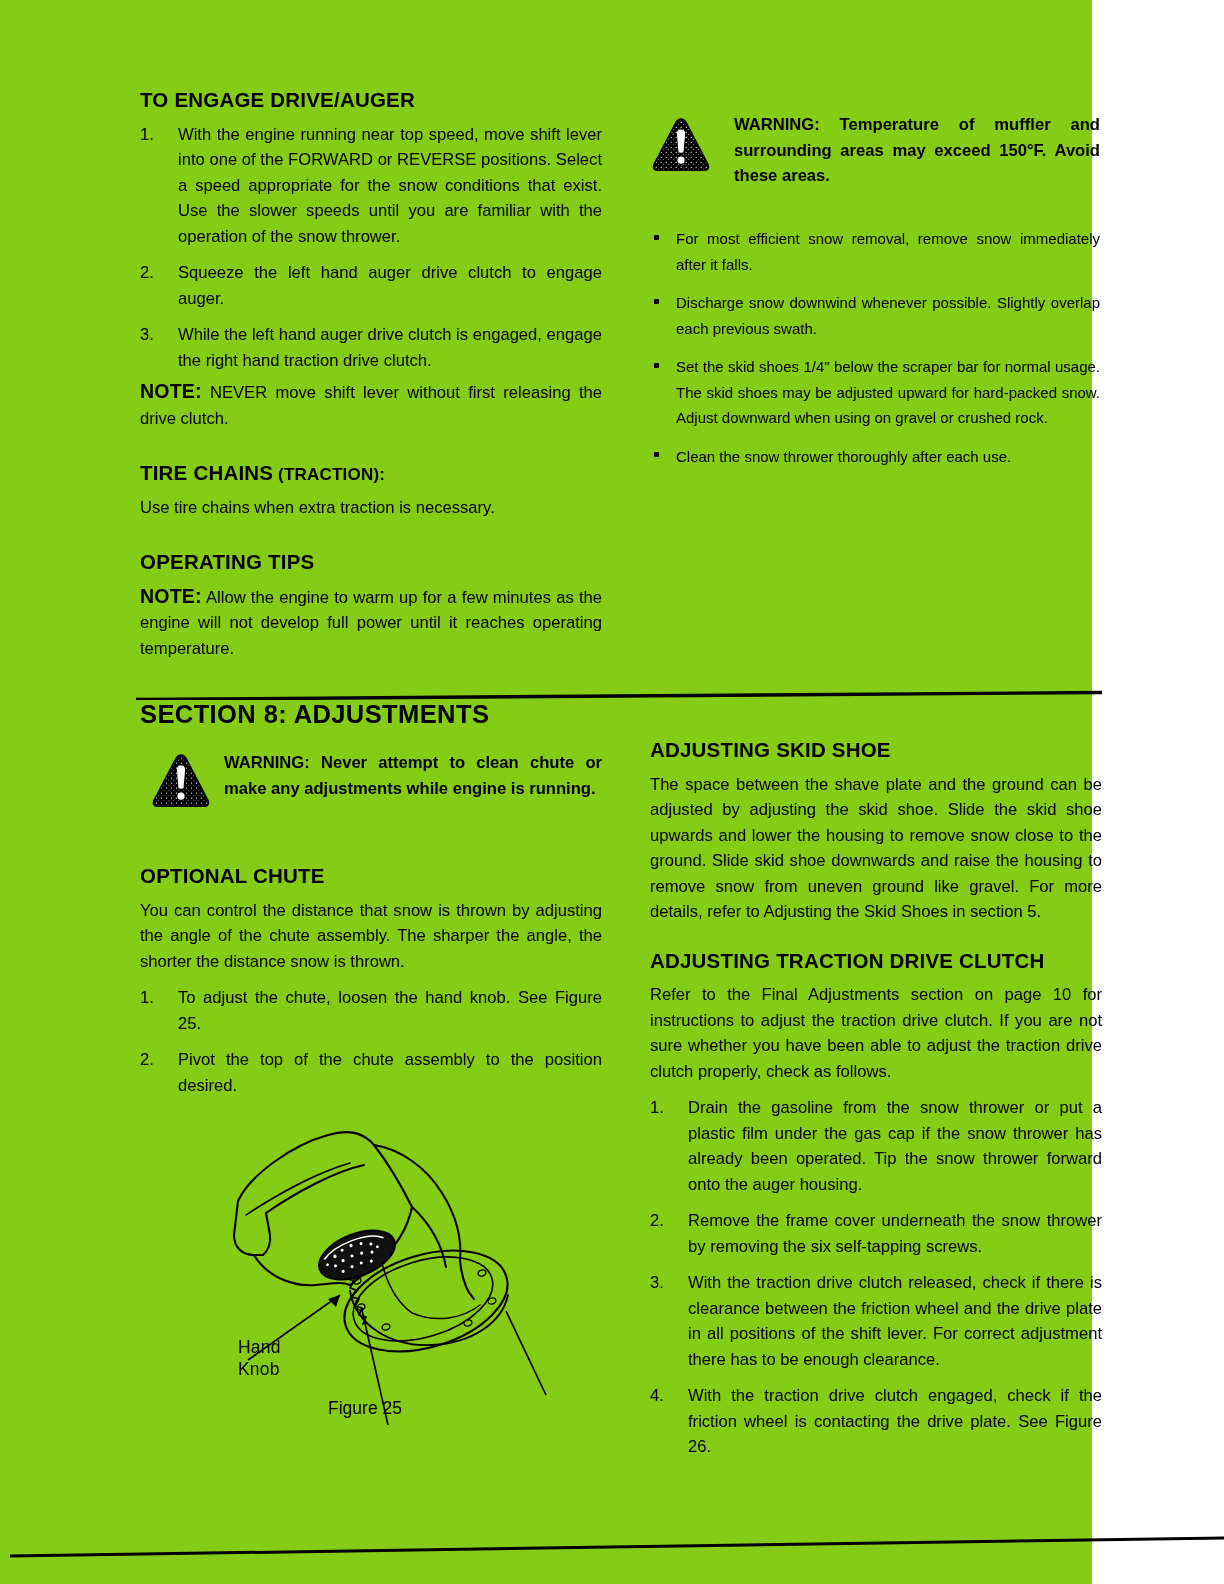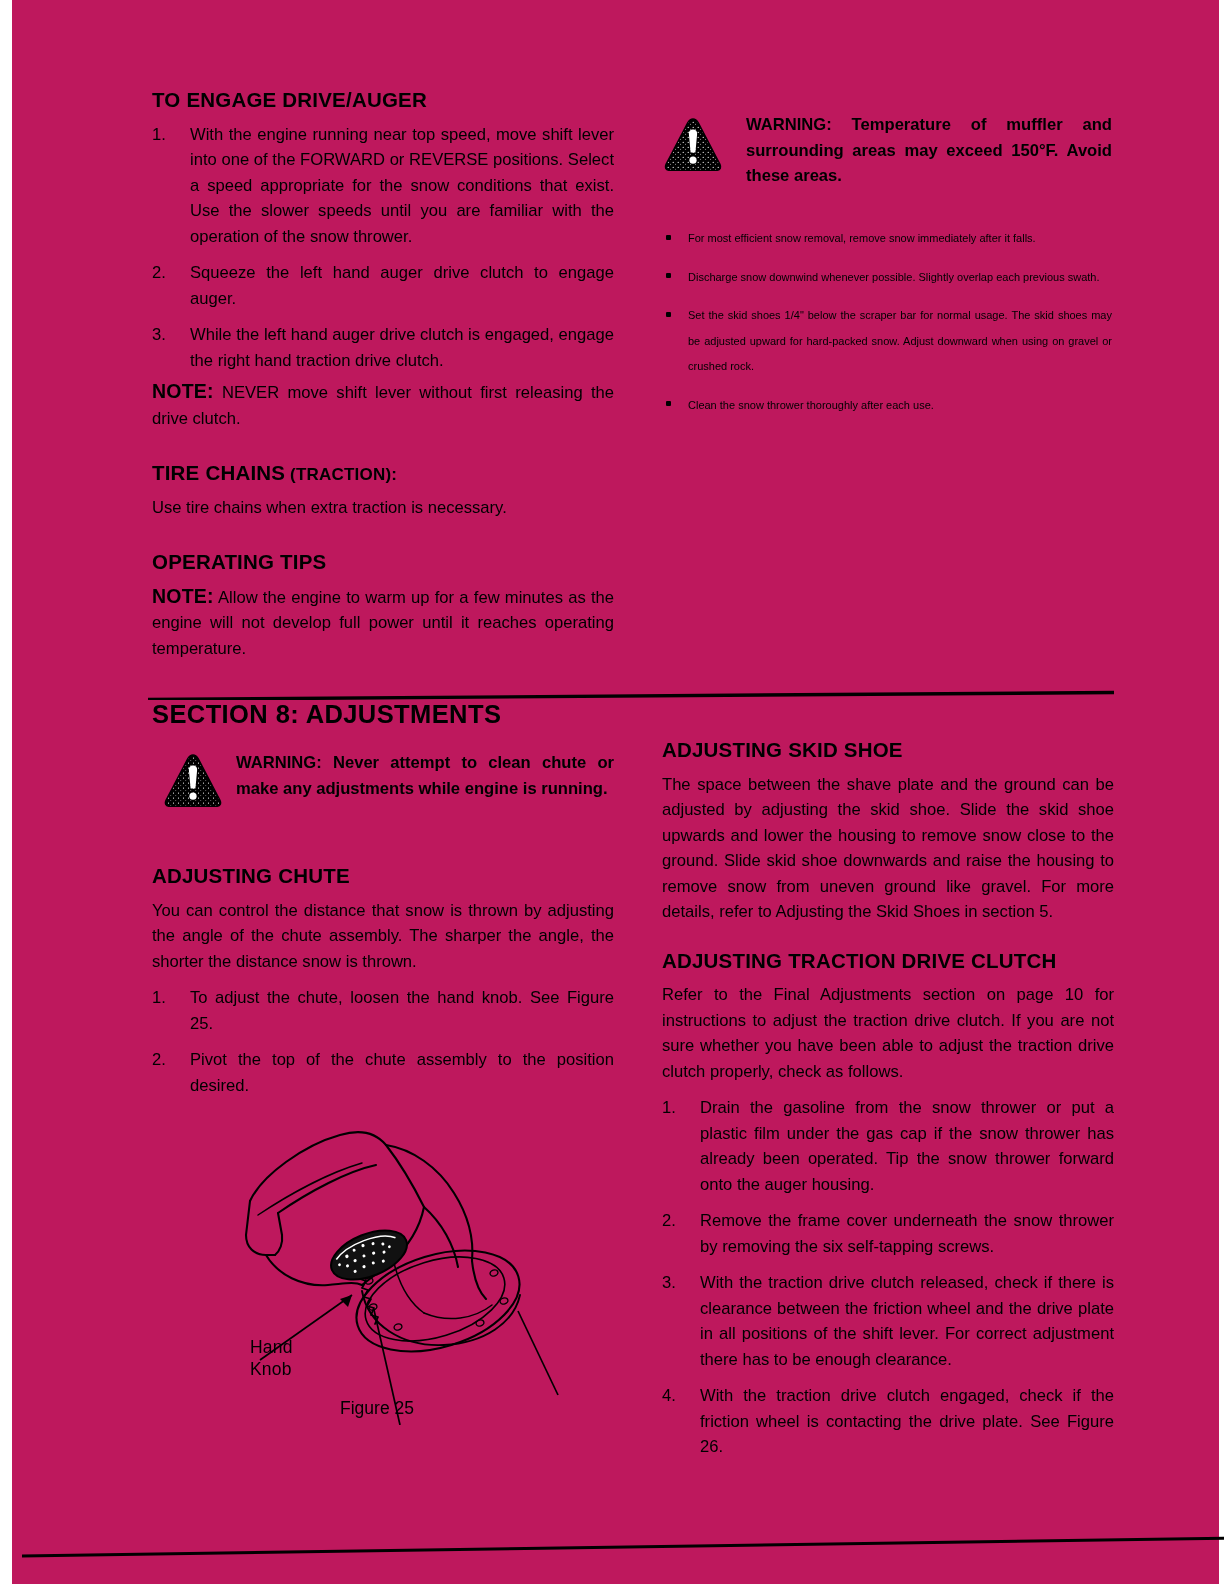--- a/index.html
+++ b/index.html
@@ -11,24 +11,24 @@
     width: 1224px;
     height: 1584px;
     position: relative;
     font-family: "Liberation Sans", sans-serif;
     color: #000000;
     overflow: hidden;
   }
 
   .page {
     position: absolute;
-    left: 12px; top: 0;
-    width: 1207px;
+    left: 0; top: 0;
+    width: 1092px;
     height: 1584px;
-    background: #be185d;
+    background: #84cc16;
   }
 
   
   .col-left {
     position: absolute;
     left: 140px;
     width: 462px;
     top: 88px;
   }
   .col-right {
@@ -106,21 +106,21 @@
 
   
   ul.bul {
     list-style: none;
     margin: 0;
     padding: 0;
   }
   ul.bul > li {
     position: relative;
     padding-left: 26px;
-    font-size: 11px;
+    font-size: 15px;
     line-height: 25.5px;
     margin-bottom: 13px;
     text-align: justify;
     text-justify: inter-word;
   }
   ul.bul > li:last-child { margin-bottom: 0; }
   ul.bul > li > .dot {
     position: absolute;
     left: 4px;
     top: 8.5px;
@@ -287,21 +287,21 @@
             </pattern>
           </defs>
           <path d="M31 3 C33.4 3 35 4.6 36.2 6.6 L58 48.4 C59.3 51 58.6 54.2 55.2 54.4 L6.8 54.4 C3.4 54.2 2.7 51 4 48.4 L25.8 6.6 C27 4.6 28.6 3 31 3 Z" fill="url(#speckB)" stroke="#000" stroke-width="1.4"></path>
           <path d="M31 13.5 C28.2 13.5 26.6 15.6 26.9 18.2 L28.6 36.5 L33.4 36.5 L35.1 18.2 C35.4 15.6 33.8 13.5 31 13.5 Z" fill="#ffffff"></path>
           <circle cx="31" cy="44.2" r="3.6" fill="#ffffff"></circle>
         </svg>
       </span>
       <div class="wtext">WARNING: Never attempt to clean chute or make any adjustments while engine is running.</div>
     </div>
 
-    <h2 class="head" style="margin-top:34px;">ADJUSTING CHUTE</h2>
+    <h2 class="head" style="margin-top:34px;">OPTIONAL CHUTE</h2>
     <p class="body">You can control the distance that snow is thrown by adjusting the angle of the chute assembly. The sharper the angle, the shorter the distance snow is thrown.</p>
 
     <ol class="num">
       <li>
         <span class="mk">1.</span>
         <span>To adjust the chute, loosen the hand knob. See Figure 25.</span>
       </li>
       <li>
         <span class="mk">2.</span>
         <span>Pivot the top of the chute assembly to the position desired.</span>

